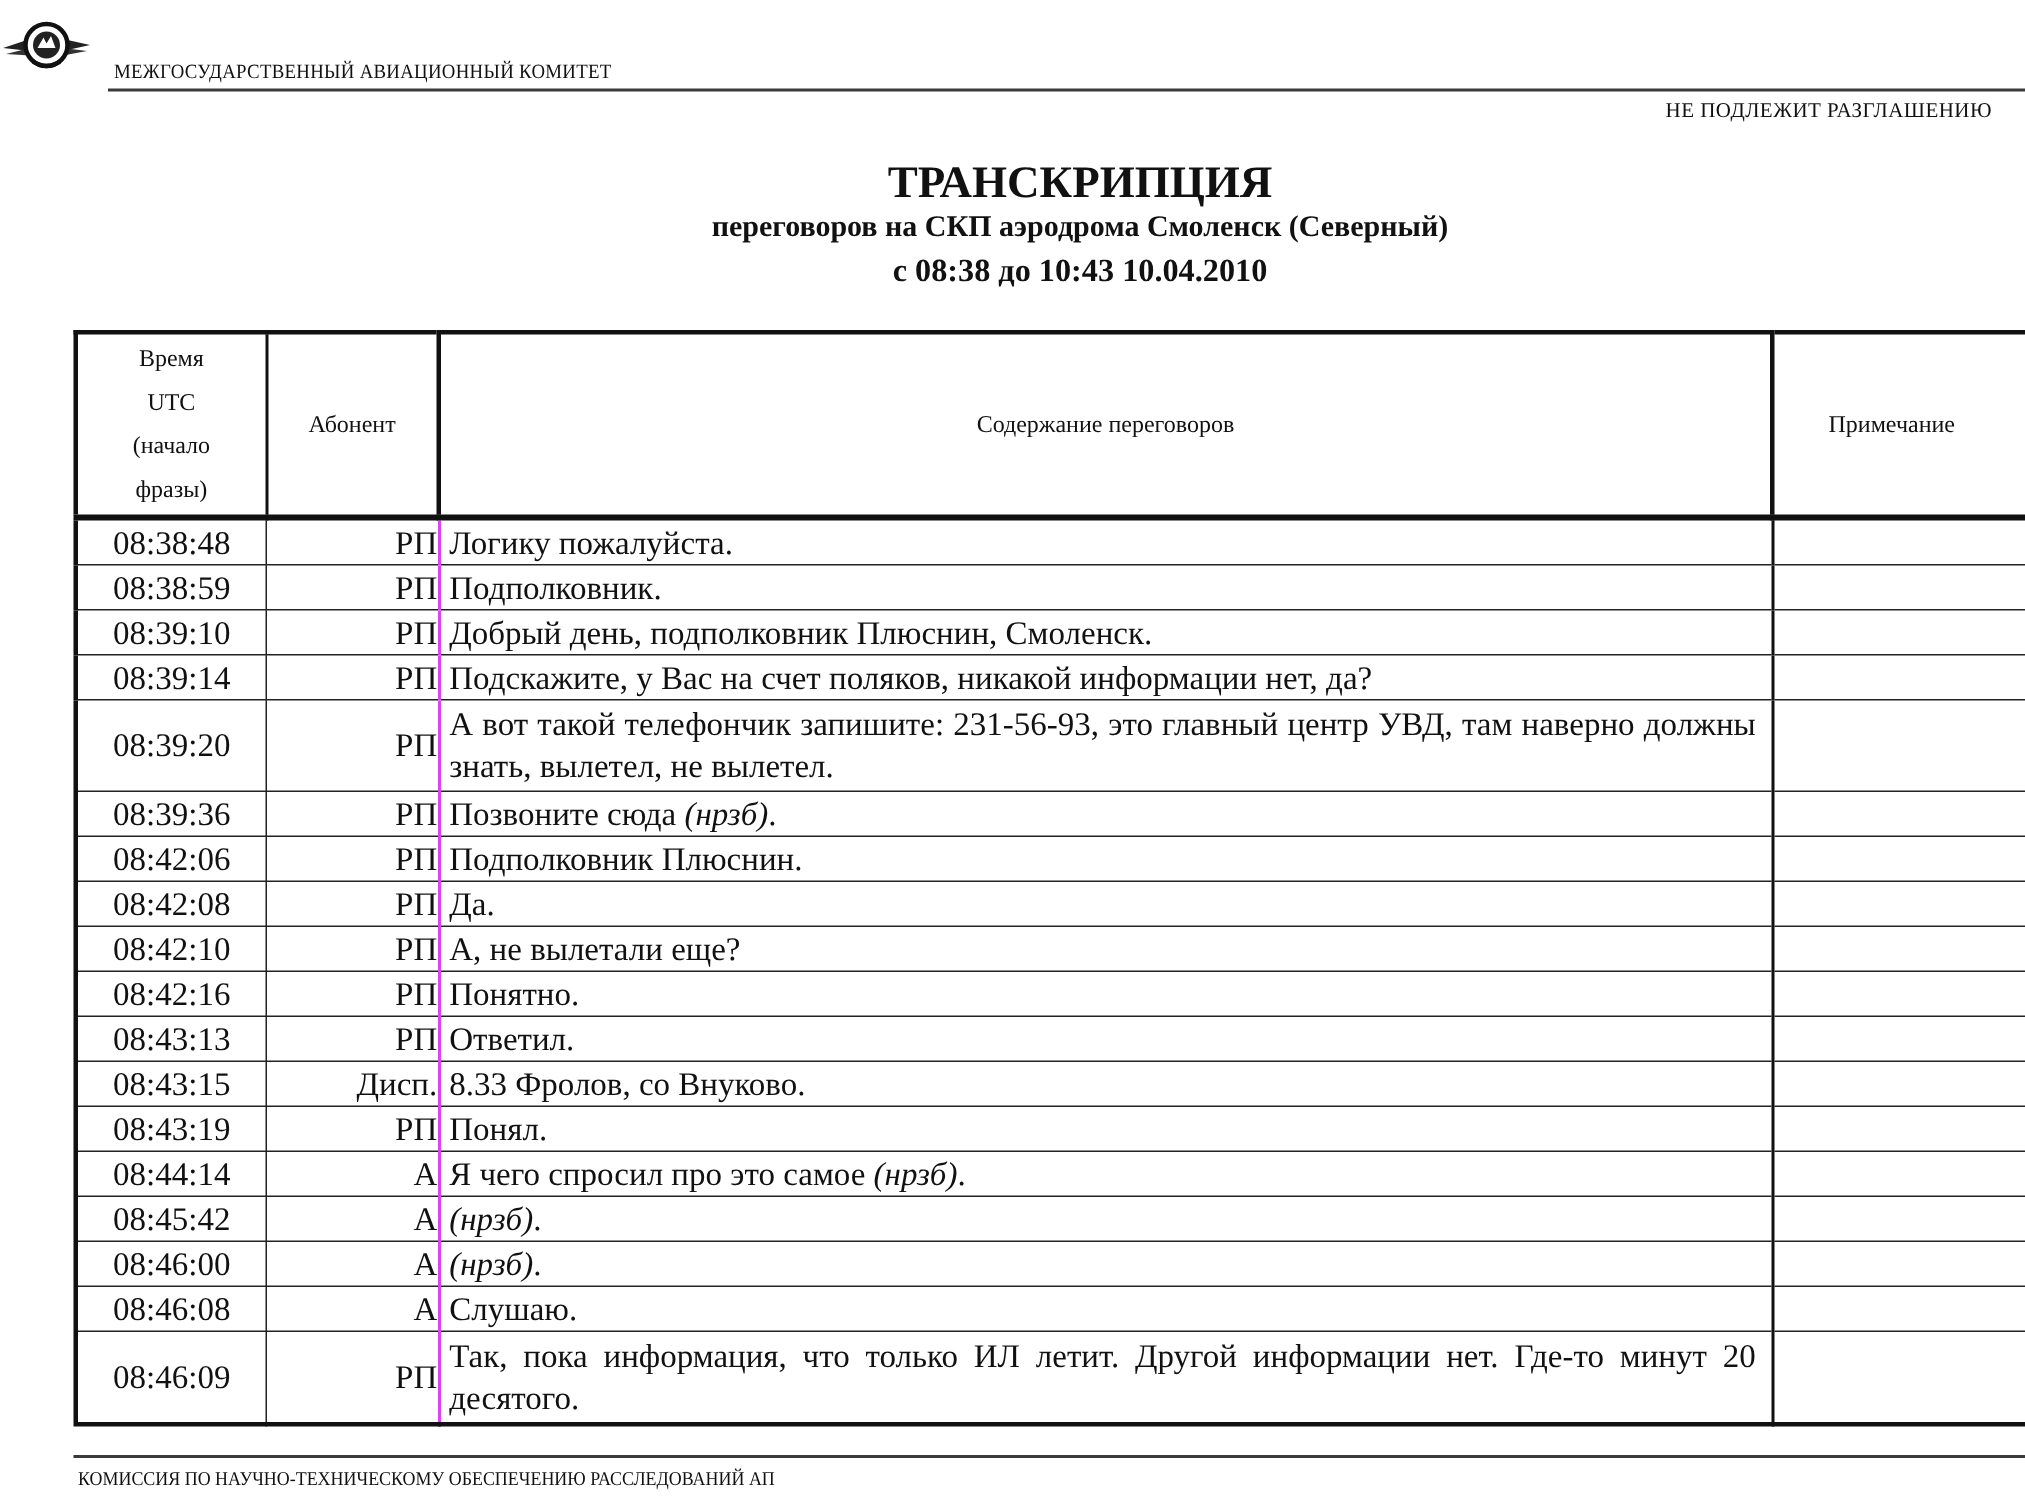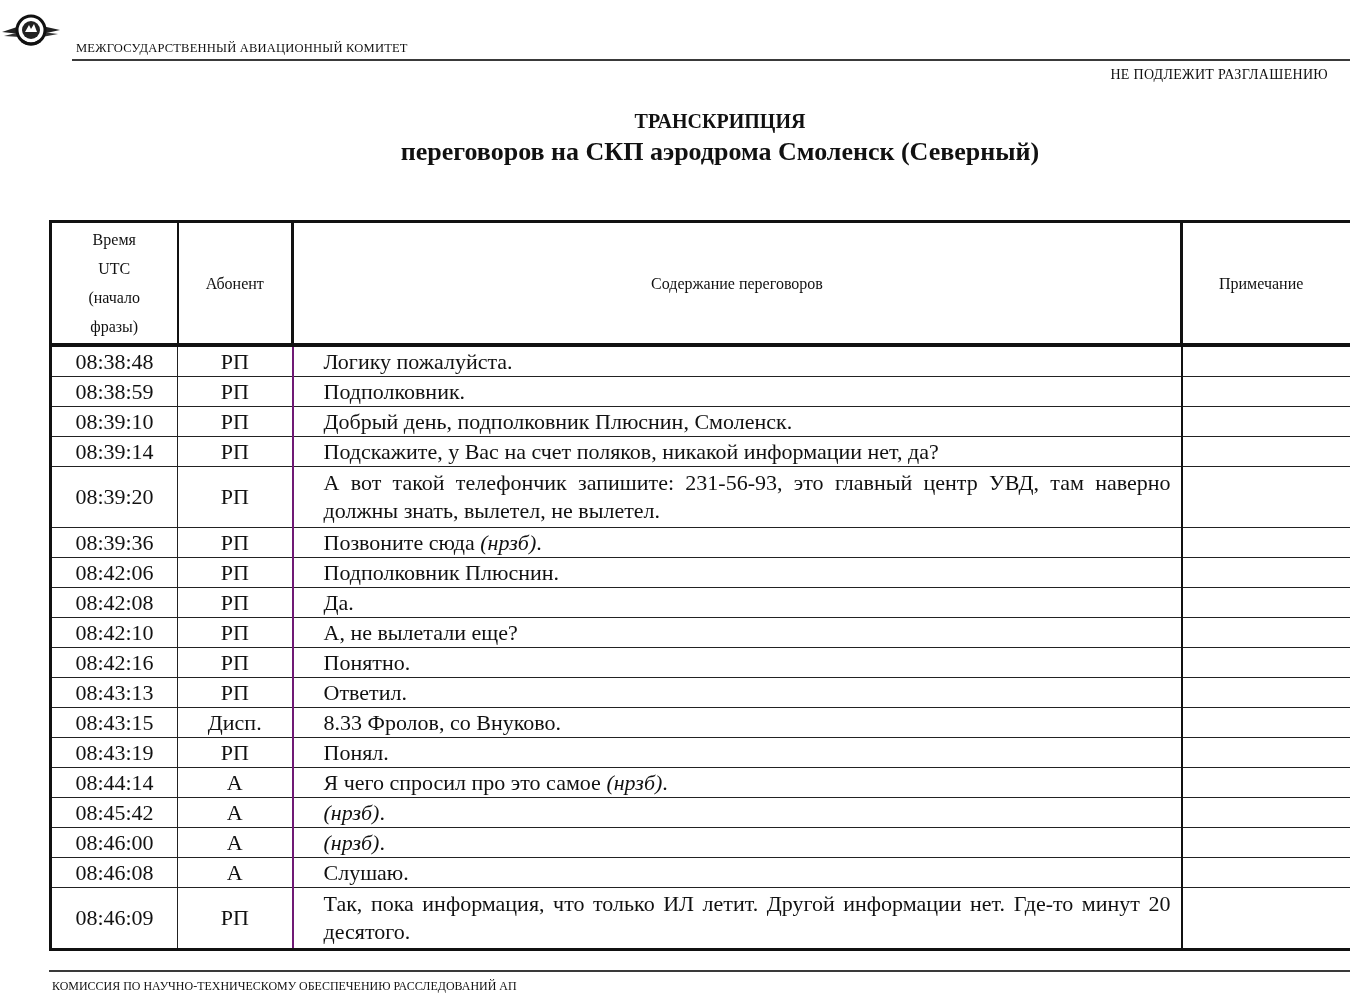--- a/index.html
+++ b/index.html
@@ -20,22 +20,22 @@
       border-top: 2px solid #3a3a3a;
     }
     .classification {
       position: absolute; right: 22px; top: 67px;
       font-size: 14px; letter-spacing: 0.3px;
     }
     .title-block {
       position: absolute; left: 300px; width: 840px; top: 106px;
       text-align: center; font-weight: bold;
     }
-    .title-block .t1 { font-size: 20px; line-height: 31px; }
-    .title-block .t2 { font-size: 26px; line-height: 29px; }
+    .title-block .t1 { font-size: 30px; line-height: 31px; }
+    .title-block .t2 { font-size: 20px; line-height: 29px; }
     .title-block .t3 { font-size: 21.5px; line-height: 29px; }
     .title-block .t4 { font-size: 17px; line-height: 24px; }
 
     table.transcript {
       position: absolute; left: 49px; top: 220px;
       width: 1340px; border-collapse: collapse; table-layout: fixed;
       border: 3px solid #111;
       font-size: 22px;
     }
     table.transcript col.c-time { width: 127px; }
@@ -47,22 +47,22 @@
       height: 120px; padding: 0; vertical-align: middle;
       font-size: 16px; line-height: 29px; text-align: center;
     }
     table.transcript th.h-text, table.transcript th.h-note { border-left-width: 3px; }
     table.transcript thead tr { border-bottom: 4px solid #111; }
     table.transcript td {
       border: 1.5px solid #222; padding: 0 6px;
       height: 28px; line-height: 29px; vertical-align: middle;
     }
     table.transcript td.time { text-align: center; padding: 0; border-left: 3px solid #111; }
-    table.transcript td.subscriber { text-align: center; padding: 0; font-family: Liberation Serif, serif; }
-    table.transcript td.text { padding-left: 30px; padding-right: 10px; text-align: justify; border-left: 2px solid #701a75; }
+    table.transcript td.subscriber { text-align: right; padding: 0; font-family: Liberation Serif, serif; }
+    table.transcript td.text { padding-left: 6px; padding-right: 10px; text-align: justify; border-left: 2px solid #d946ef; }
     table.transcript td.note { border-left: 2.5px solid #111; }
     table.transcript tr.tall td { height: 60px; line-height: 28px; }
     .nrzb { font-style: italic; }
     .bottom-rule {
       position: absolute; left: 49px; top: 970px; width: 1301px; height: 0;
       border-top: 2px solid #3a3a3a;
     }
     .footer {
       position: absolute; left: 52px; top: 978px;
       font-size: 13px; text-transform: uppercase;
@@ -82,20 +82,21 @@
   <path d="M25 22 L29 15 L31 19 L34 14 L37 22 Z" fill="#fff"></path>
   <path d="M22 31 Q31 37 40 31" stroke="#111" stroke-width="3" fill="none"></path>
 </svg>
 <div class="org-name">МЕЖГОСУДАРСТВЕННЫЙ АВИАЦИОННЫЙ КОМИТЕТ</div>
 <div class="org-rule"></div>
 <div class="classification">НЕ ПОДЛЕЖИТ РАЗГЛАШЕНИЮ</div>
 
 <div class="title-block">
   <div class="t1">ТРАНСКРИПЦИЯ</div>
   <div class="t2">переговоров на СКП аэродрома Смоленск (Северный)</div>
+  <div class="t3">с 08:38 до 10:43 10.04.2010</div>
 </div>
 
 <table class="transcript">
   <colgroup>
     <col class="c-time">
       <col class="c-sub">
       <col class="c-text">
       <col class="c-note">
   </colgroup>
   <thead>

